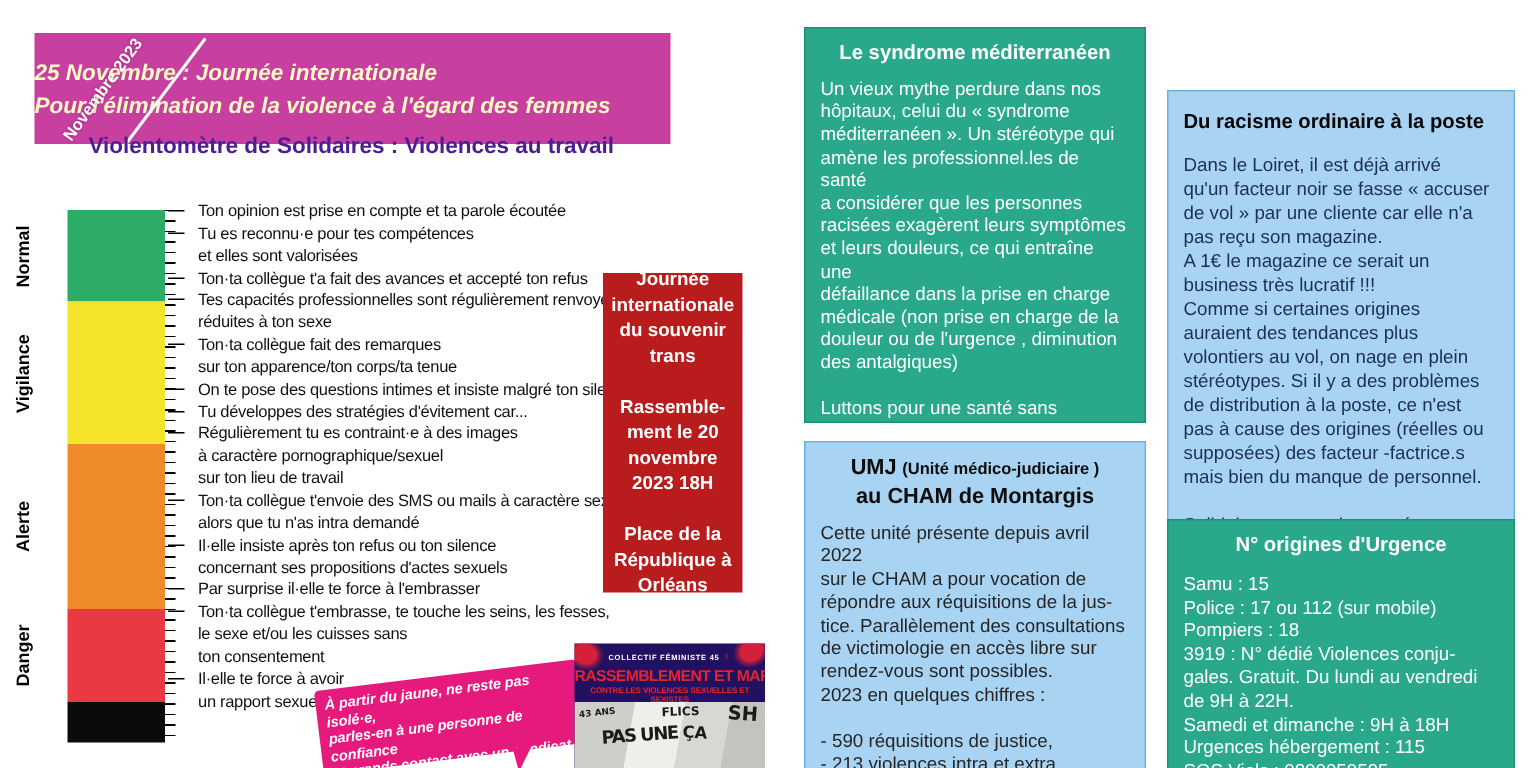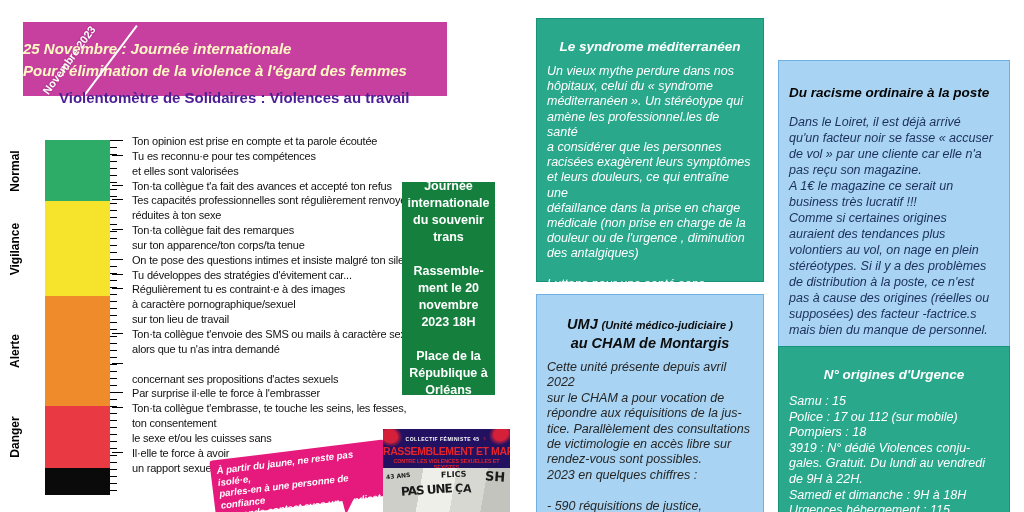--- a/index.html
+++ b/index.html
@@ -26,21 +26,21 @@
   .vio-label{position:absolute;left:-16px;width:64px;height:16px;text-align:center;
      font-weight:bold;font-size:12px;color:#000;transform:rotate(-90deg);}
   .vio-items{position:absolute;left:112px;top:134px;width:340px;}
   .vio-line{display:flex;height:14.85px;align-items:flex-start;}
   .vio-dash{width:20px;flex:0 0 20px;}
   .vio-dash.on{border-top:1.6px solid #000;width:11px;flex:0 0 11px;margin:6px 9px 0 0;}
   .vio-dash.off{width:11px;flex:0 0 11px;margin:0 9px 0 0;}
   .vio-text{font-size:11px;letter-spacing:-0.2px;color:#111;white-space:nowrap;line-height:14.85px;}
 
   
-  .purple-box{position:absolute;left:402px;top:182px;width:93px;height:213px;background:#15803d;
+  .purple-box{position:absolute;left:402px;top:182px;width:93px;height:213px;background:#b91c1c;
      color:#fff;font-weight:bold;font-size:12.5px;line-height:17px;text-align:center;
      display:flex;align-items:center;justify-content:center;padding:0 2px;box-sizing:border-box;}
 
   
   .bubble{position:absolute;left:212px;top:450px;width:176px;height:56px;background:#e6197c;
      transform:rotate(-7deg);border-radius:3px;}
   .bubble-text{color:#fff;font-weight:bold;font-style:italic;font-size:9.6px;line-height:11.5px;
      padding:5px 6px;white-space:pre-line;}
   .bubble-tail{position:absolute;left:128px;bottom:-13px;width:0;height:0;
      border-top:16px solid #e6197c;border-right:14px solid transparent;transform:rotate(-8deg);}
@@ -59,21 +59,21 @@
   .flyer-photo{position:absolute;left:0;bottom:0;width:100%;height:44px;
      background:linear-gradient(100deg,#cfcfc9 0 30%,#efefe9 30% 55%,#d8d8d2 55% 78%,#c4c4be 78%);}
   .pw{position:absolute;font-weight:bold;color:#1a1a1a;font-family:"DejaVu Sans",sans-serif;white-space:nowrap;}
   .pw0{left:3px;top:4px;font-size:6px;transform:rotate(-6deg);}
   .pw1{left:18px;top:15px;font-size:12px;transform:rotate(-4deg);letter-spacing:-1px;}
   .pw2{left:72px;top:14px;font-size:11px;transform:rotate(3deg);}
   .pw3{left:58px;top:2px;font-size:8px;transform:rotate(-2deg);}
   .pw4{left:102px;top:1px;font-size:13px;transform:rotate(4deg);}
 
   
-  .box{position:absolute;box-sizing:border-box;padding:20px 10px;font-style:italic;}
+  .box{position:absolute;box-sizing:border-box;padding:8px 10px;}
   .box.teal{background:#29a88c;border:1px solid #17937a;color:#fff;}
   .box.blue{background:#a8d3f2;border:1px solid #6fb0e4;}
   .box-title{font-weight:bold;font-size:13.5px;}
   .center{text-align:center;}
   .preline{white-space:pre-line;}
   .box-body{font-size:12.5px;line-height:15.4px;margin-top:10px;}
 
   .syndrome{left:536px;top:18px;width:228px;height:264px;}
   .syndrome .box-body{line-height:15.2px;}
 
@@ -173,40 +173,41 @@
       <div class="vio-line">
         <span class="vio-dash on"></span>
         <span class="vio-text">Ton·ta collègue t'envoie des SMS ou mails à caractère sexuel</span>
       </div>
       <div class="vio-line">
         <span class="vio-dash off"></span>
         <span class="vio-text">alors que tu n'as intra demandé</span>
       </div>
       <div class="vio-line">
         <span class="vio-dash on"></span>
+        <span class="vio-text">Il·elle insiste après ton refus ou ton silence</span>
       </div>
       <div class="vio-line">
         <span class="vio-dash off"></span>
         <span class="vio-text">concernant ses propositions d'actes sexuels</span>
       </div>
       <div class="vio-line">
         <span class="vio-dash on"></span>
         <span class="vio-text">Par surprise il·elle te force à l'embrasser</span>
       </div>
       <div class="vio-line">
         <span class="vio-dash on"></span>
         <span class="vio-text">Ton·ta collègue t'embrasse, te touche les seins, les fesses,</span>
       </div>
       <div class="vio-line">
         <span class="vio-dash off"></span>
+        <span class="vio-text">le sexe et/ou les cuisses sans</span>
+      </div>
+      <div class="vio-line">
+        <span class="vio-dash off"></span>
         <span class="vio-text">ton consentement</span>
-      </div>
-      <div class="vio-line">
-        <span class="vio-dash off"></span>
-        <span class="vio-text">le sexe et/ou les cuisses sans</span>
       </div>
       <div class="vio-line">
         <span class="vio-dash on"></span>
         <span class="vio-text">Il·elle te force à avoir</span>
       </div>
       <div class="vio-line">
         <span class="vio-dash off"></span>
         <span class="vio-text">un rapport sexuel</span>
       </div>
     </div>

